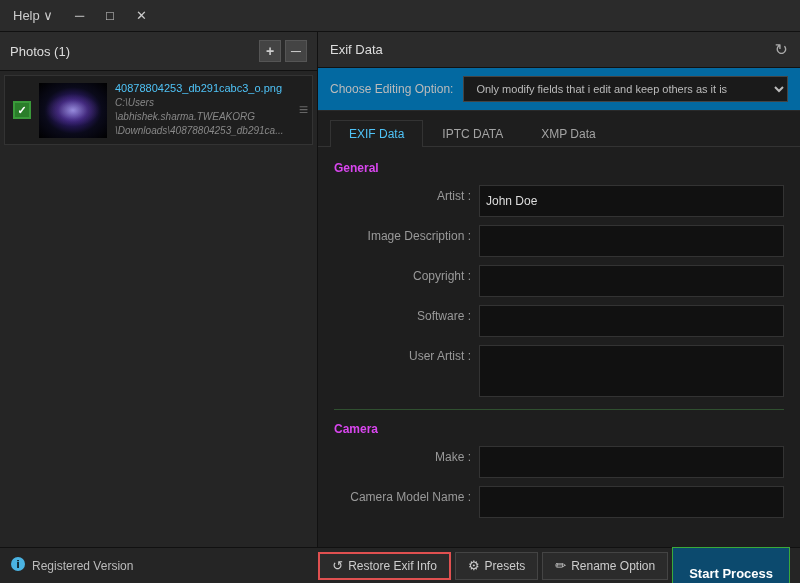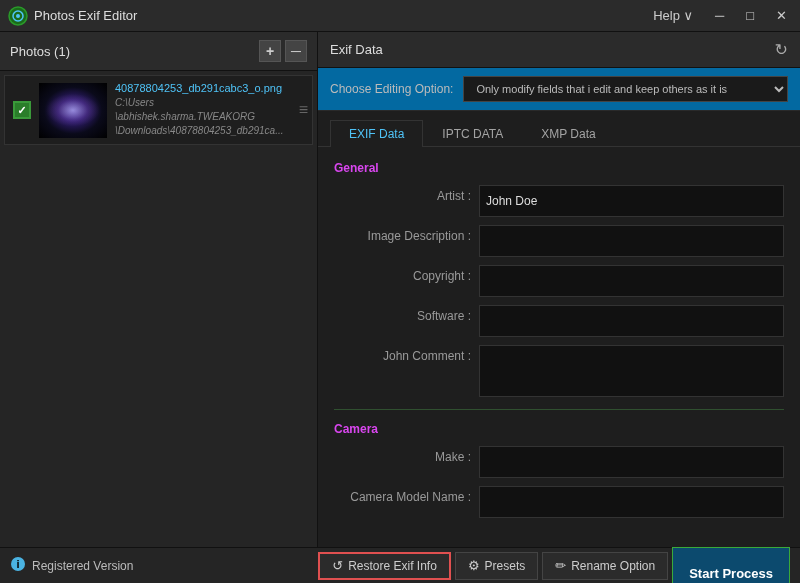--- a/index.html
+++ b/index.html
@@ -379,30 +379,20 @@
       height: 28px;
       text-align: center;
     }
 
     .btn-icon { font-size: 13px; }
   </style>
 </head>
 <body>
 
 <div id="titlebar">
-  <div id="titlebar-left">
-    <div id="app-icon">
-      <svg width="20" height="20" viewBox="0 0 20 20">
-        <circle cx="10" cy="10" r="9" fill="#1a6a1a" stroke="#2a9a2a" stroke-width="1.5"></circle>
-        <circle cx="10" cy="10" r="5" fill="none" stroke="#4fc3f7" stroke-width="1.5"></circle>
-        <circle cx="10" cy="10" r="2" fill="#4fc3f7"></circle>
-      </svg>
-    </div>
-    <span id="title-text">Photos Exif Editor</span>
-  </div>
   <div id="titlebar-controls">
     <button class="win-btn">Help ∨</button>
     <button class="win-btn">─</button>
     <button class="win-btn">□</button>
     <button class="win-btn close">✕</button>
   </div>
 </div>
 
 <div id="main-layout">
 
@@ -471,21 +461,21 @@
         <span class="field-label">Copyright :</span>
         <input class="field-input" type="text" value="" style="">
       </div>
 
       <div class="field-row">
         <span class="field-label">Software :</span>
         <input class="field-input" type="text" value="" style="">
       </div>
 
       <div class="field-row">
-        <span class="field-label">John Comment :</span>
+        <span class="field-label">User Artist :</span>
         <textarea class="field-textarea" style=""></textarea>
       </div>
 
       <div class="section-divider"></div>
 
       <div class="section-title">Camera</div>
 
       <div class="field-row">
         <span class="field-label">Make :</span>
         <input class="field-input" type="text" value="" style="">

